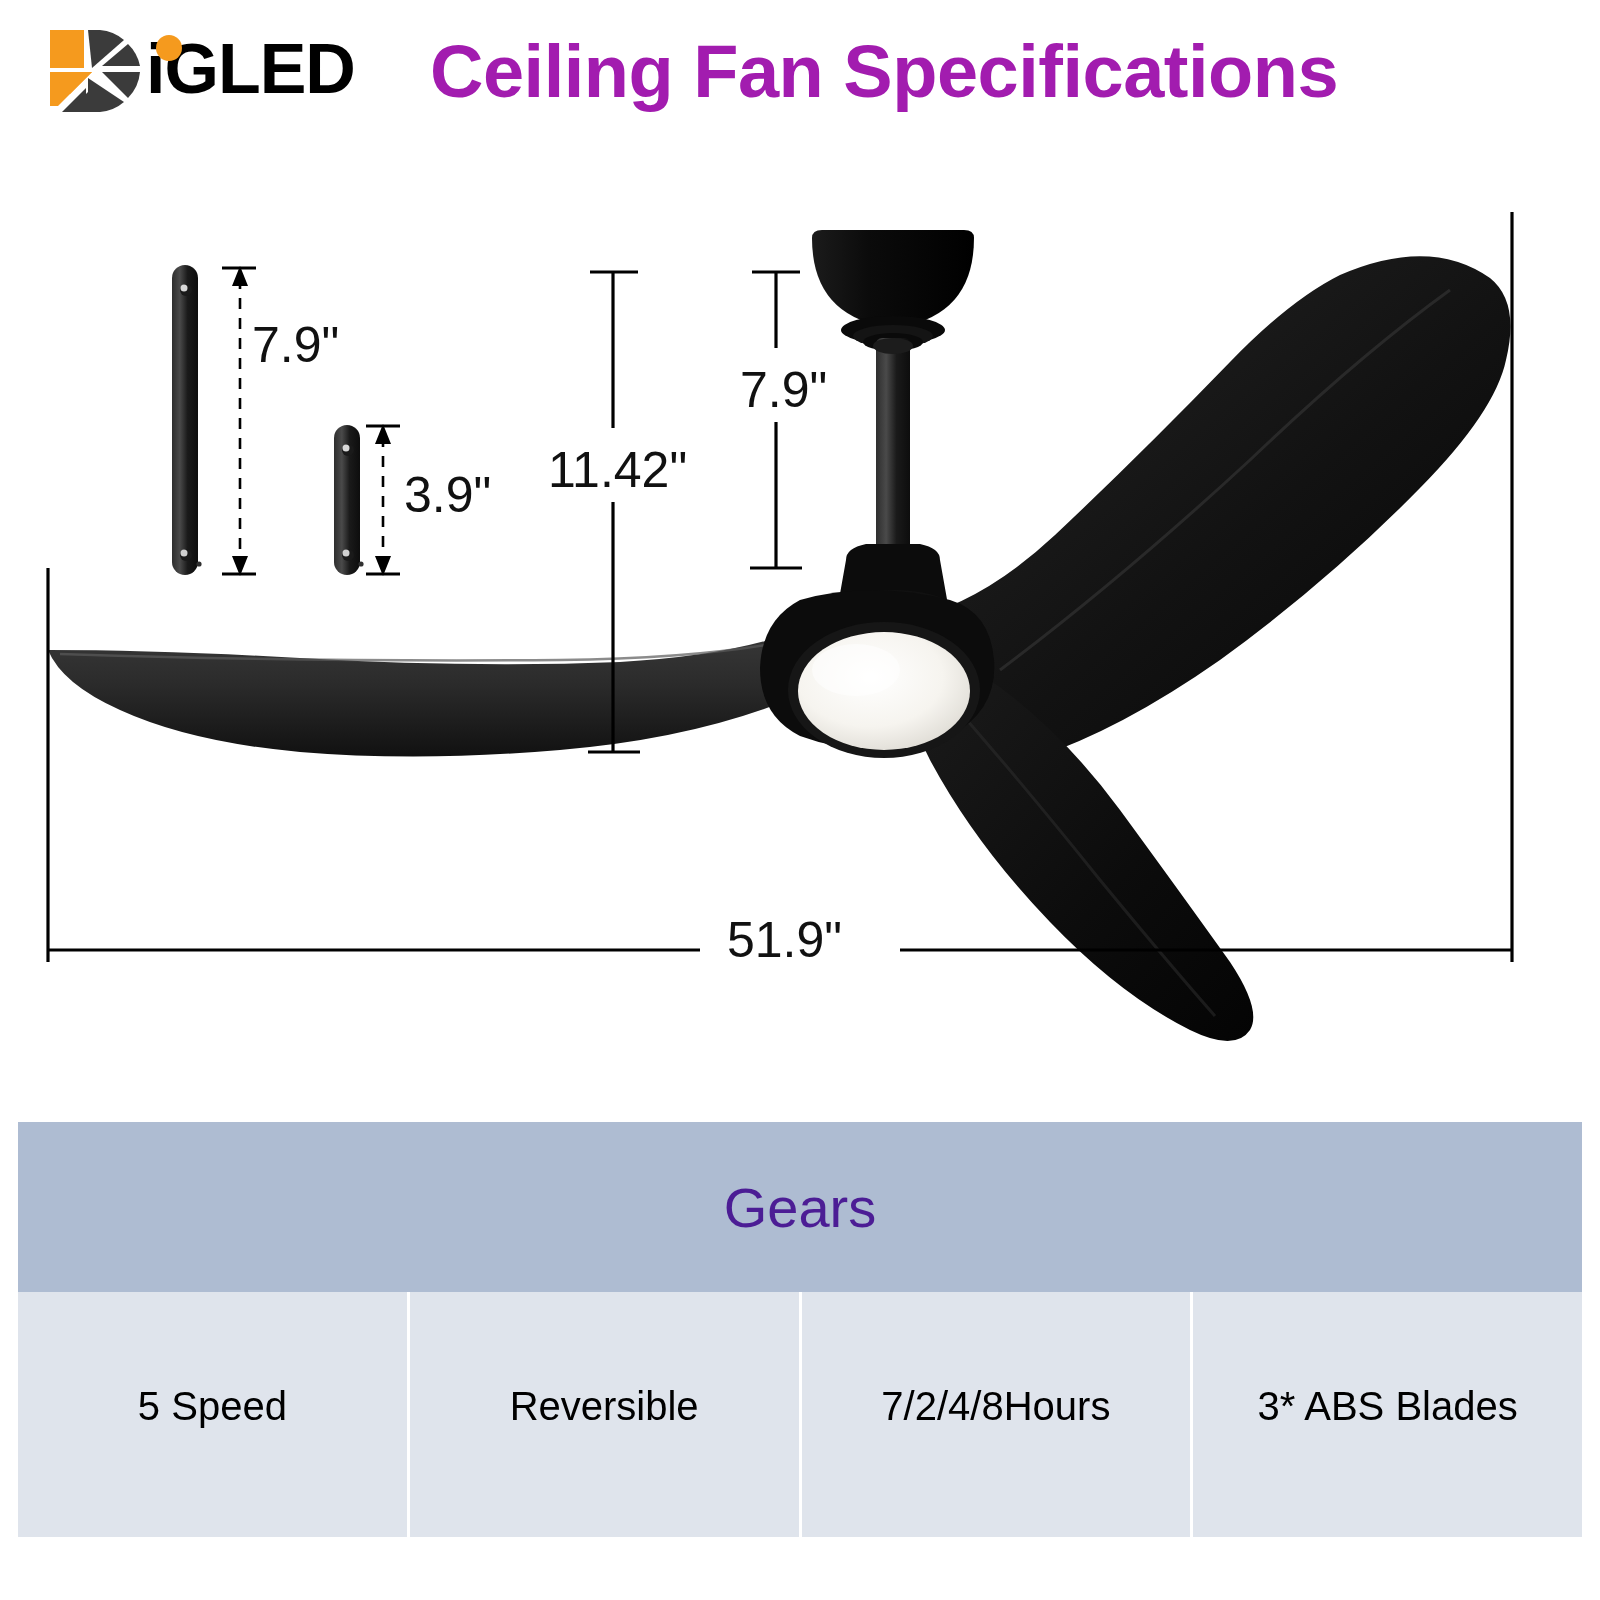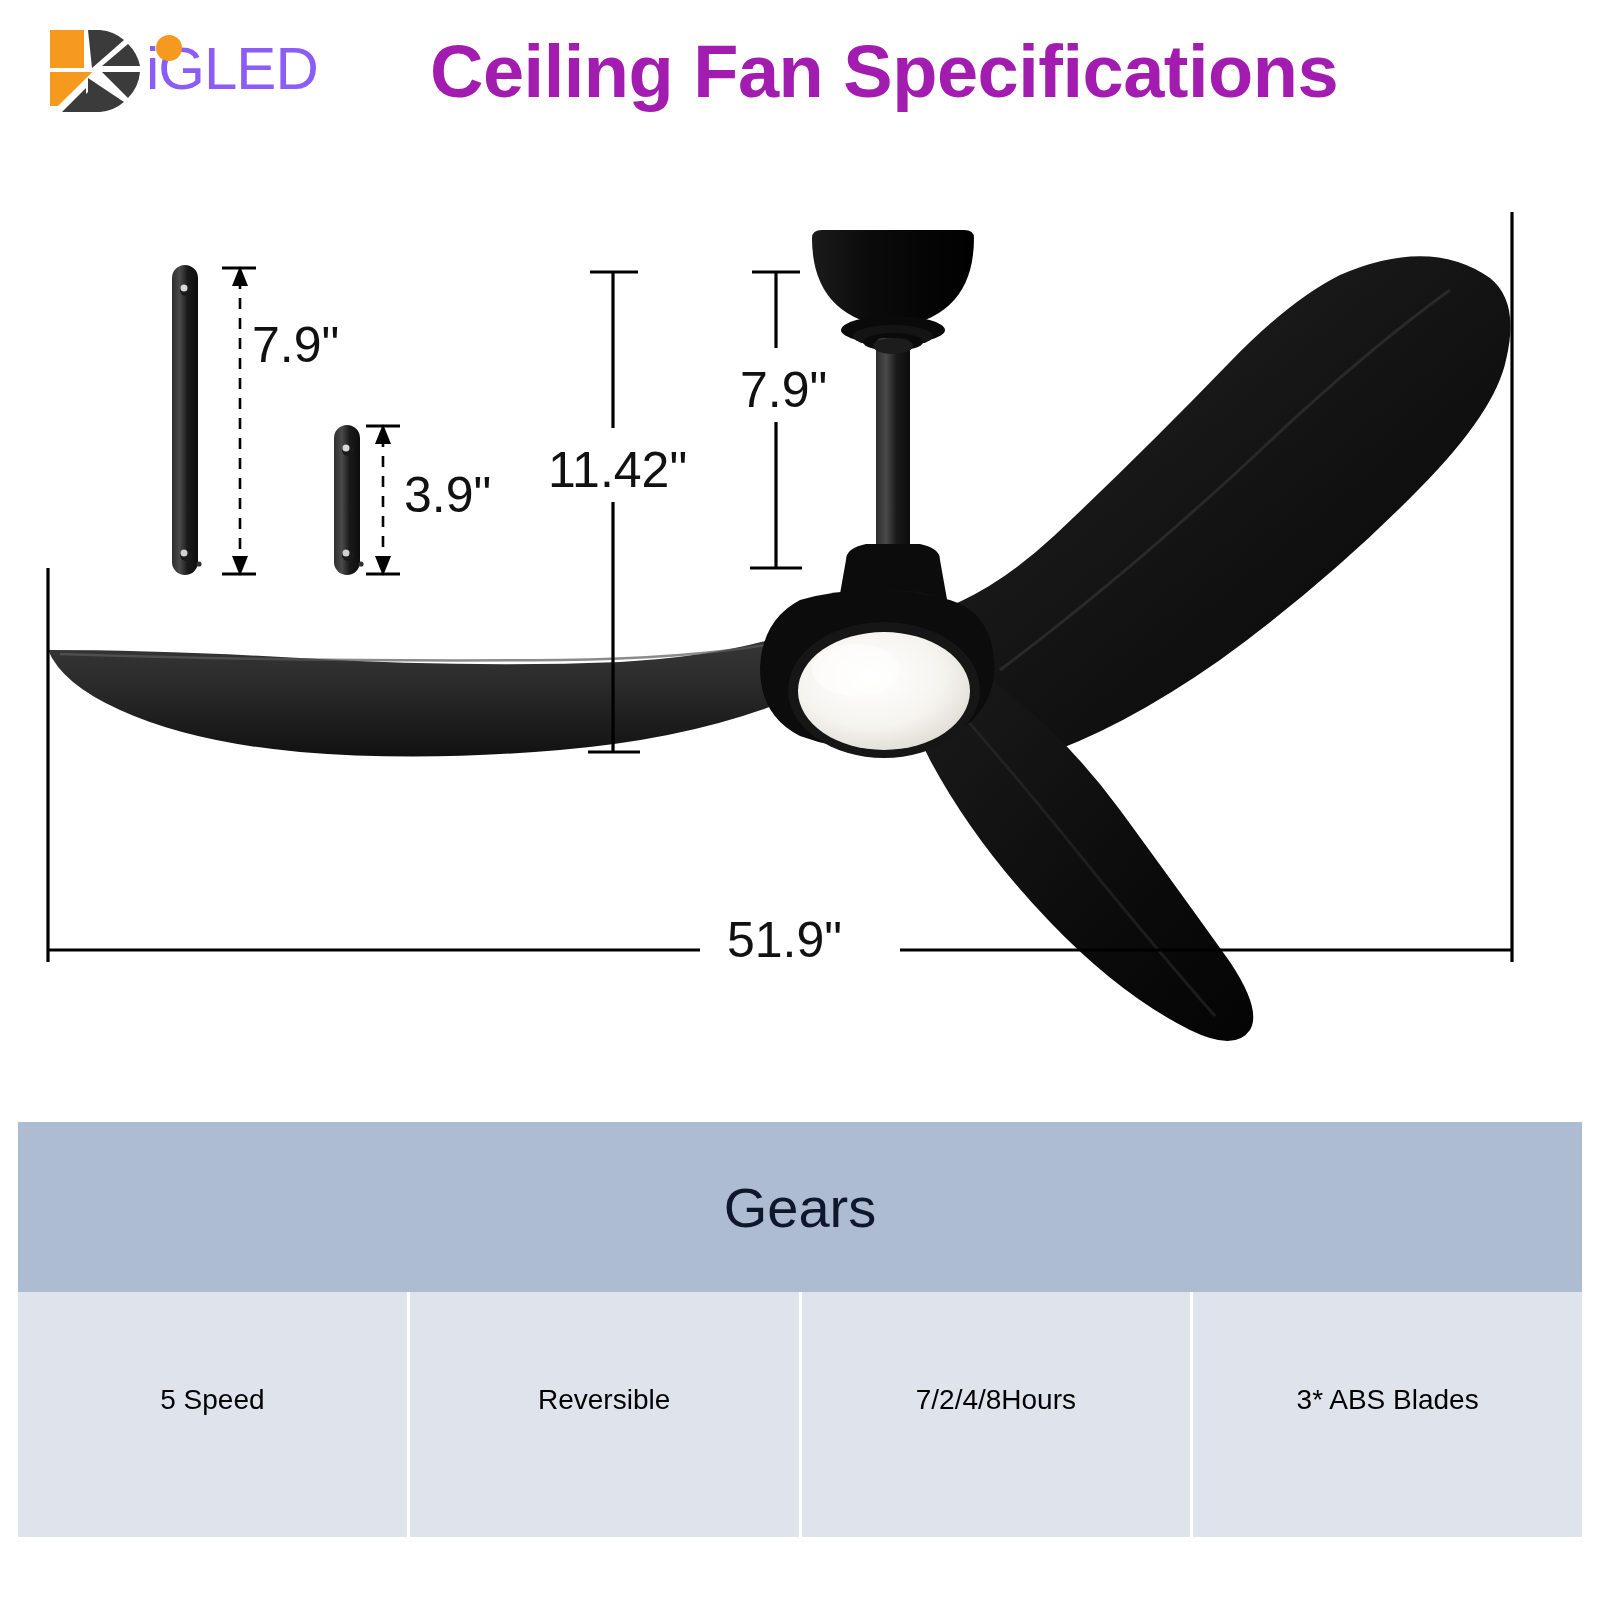--- a/index.html
+++ b/index.html
@@ -28,24 +28,24 @@
     width: 370px; height: 95px;
   }
   #logo-mark {
     position: absolute;
     left: 0; top: 3px;
     width: 100px; height: 88px;
   }
   #brand-word {
     position: absolute;
     left: 98px; top: -4px;
-    font-size: 60px;
-    font-weight: 400;
+    font-size: 70px;
+    font-weight: 700;
     letter-spacing: -1px;
-    color: #8b5cf6;
+    color: #000000;
     line-height: 96px;
     white-space: nowrap;
   }
   #page-title {
     position: absolute;
     left: 430px; top: 18px;
     font-size: 74px;
     font-weight: 700;
     color: #a21caf;
     line-height: 108px;
@@ -95,27 +95,27 @@
     display: flex;
     align-items: center;
     justify-content: center;
     box-sizing: border-box;
     border-right: 3px solid #ffffff;
   }
   .spec-cell:last-child { border-right: none; }
 
   #spec-head-row .spec-cell {
     background: #aebcd2;
-    color: #0f172a;
+    color: #4c1d95;
     font-size: 56px;
   }
   #spec-body-row .spec-cell {
     background: #dfe4ec;
     color: #000000;
-    font-size: 28px;
+    font-size: 40px;
     align-items: flex-start;
     padding-top: 92px;
   }
 </style>
 </head>
 <body>
 
 <div id="header">
 
   <div id="brand-logo">

